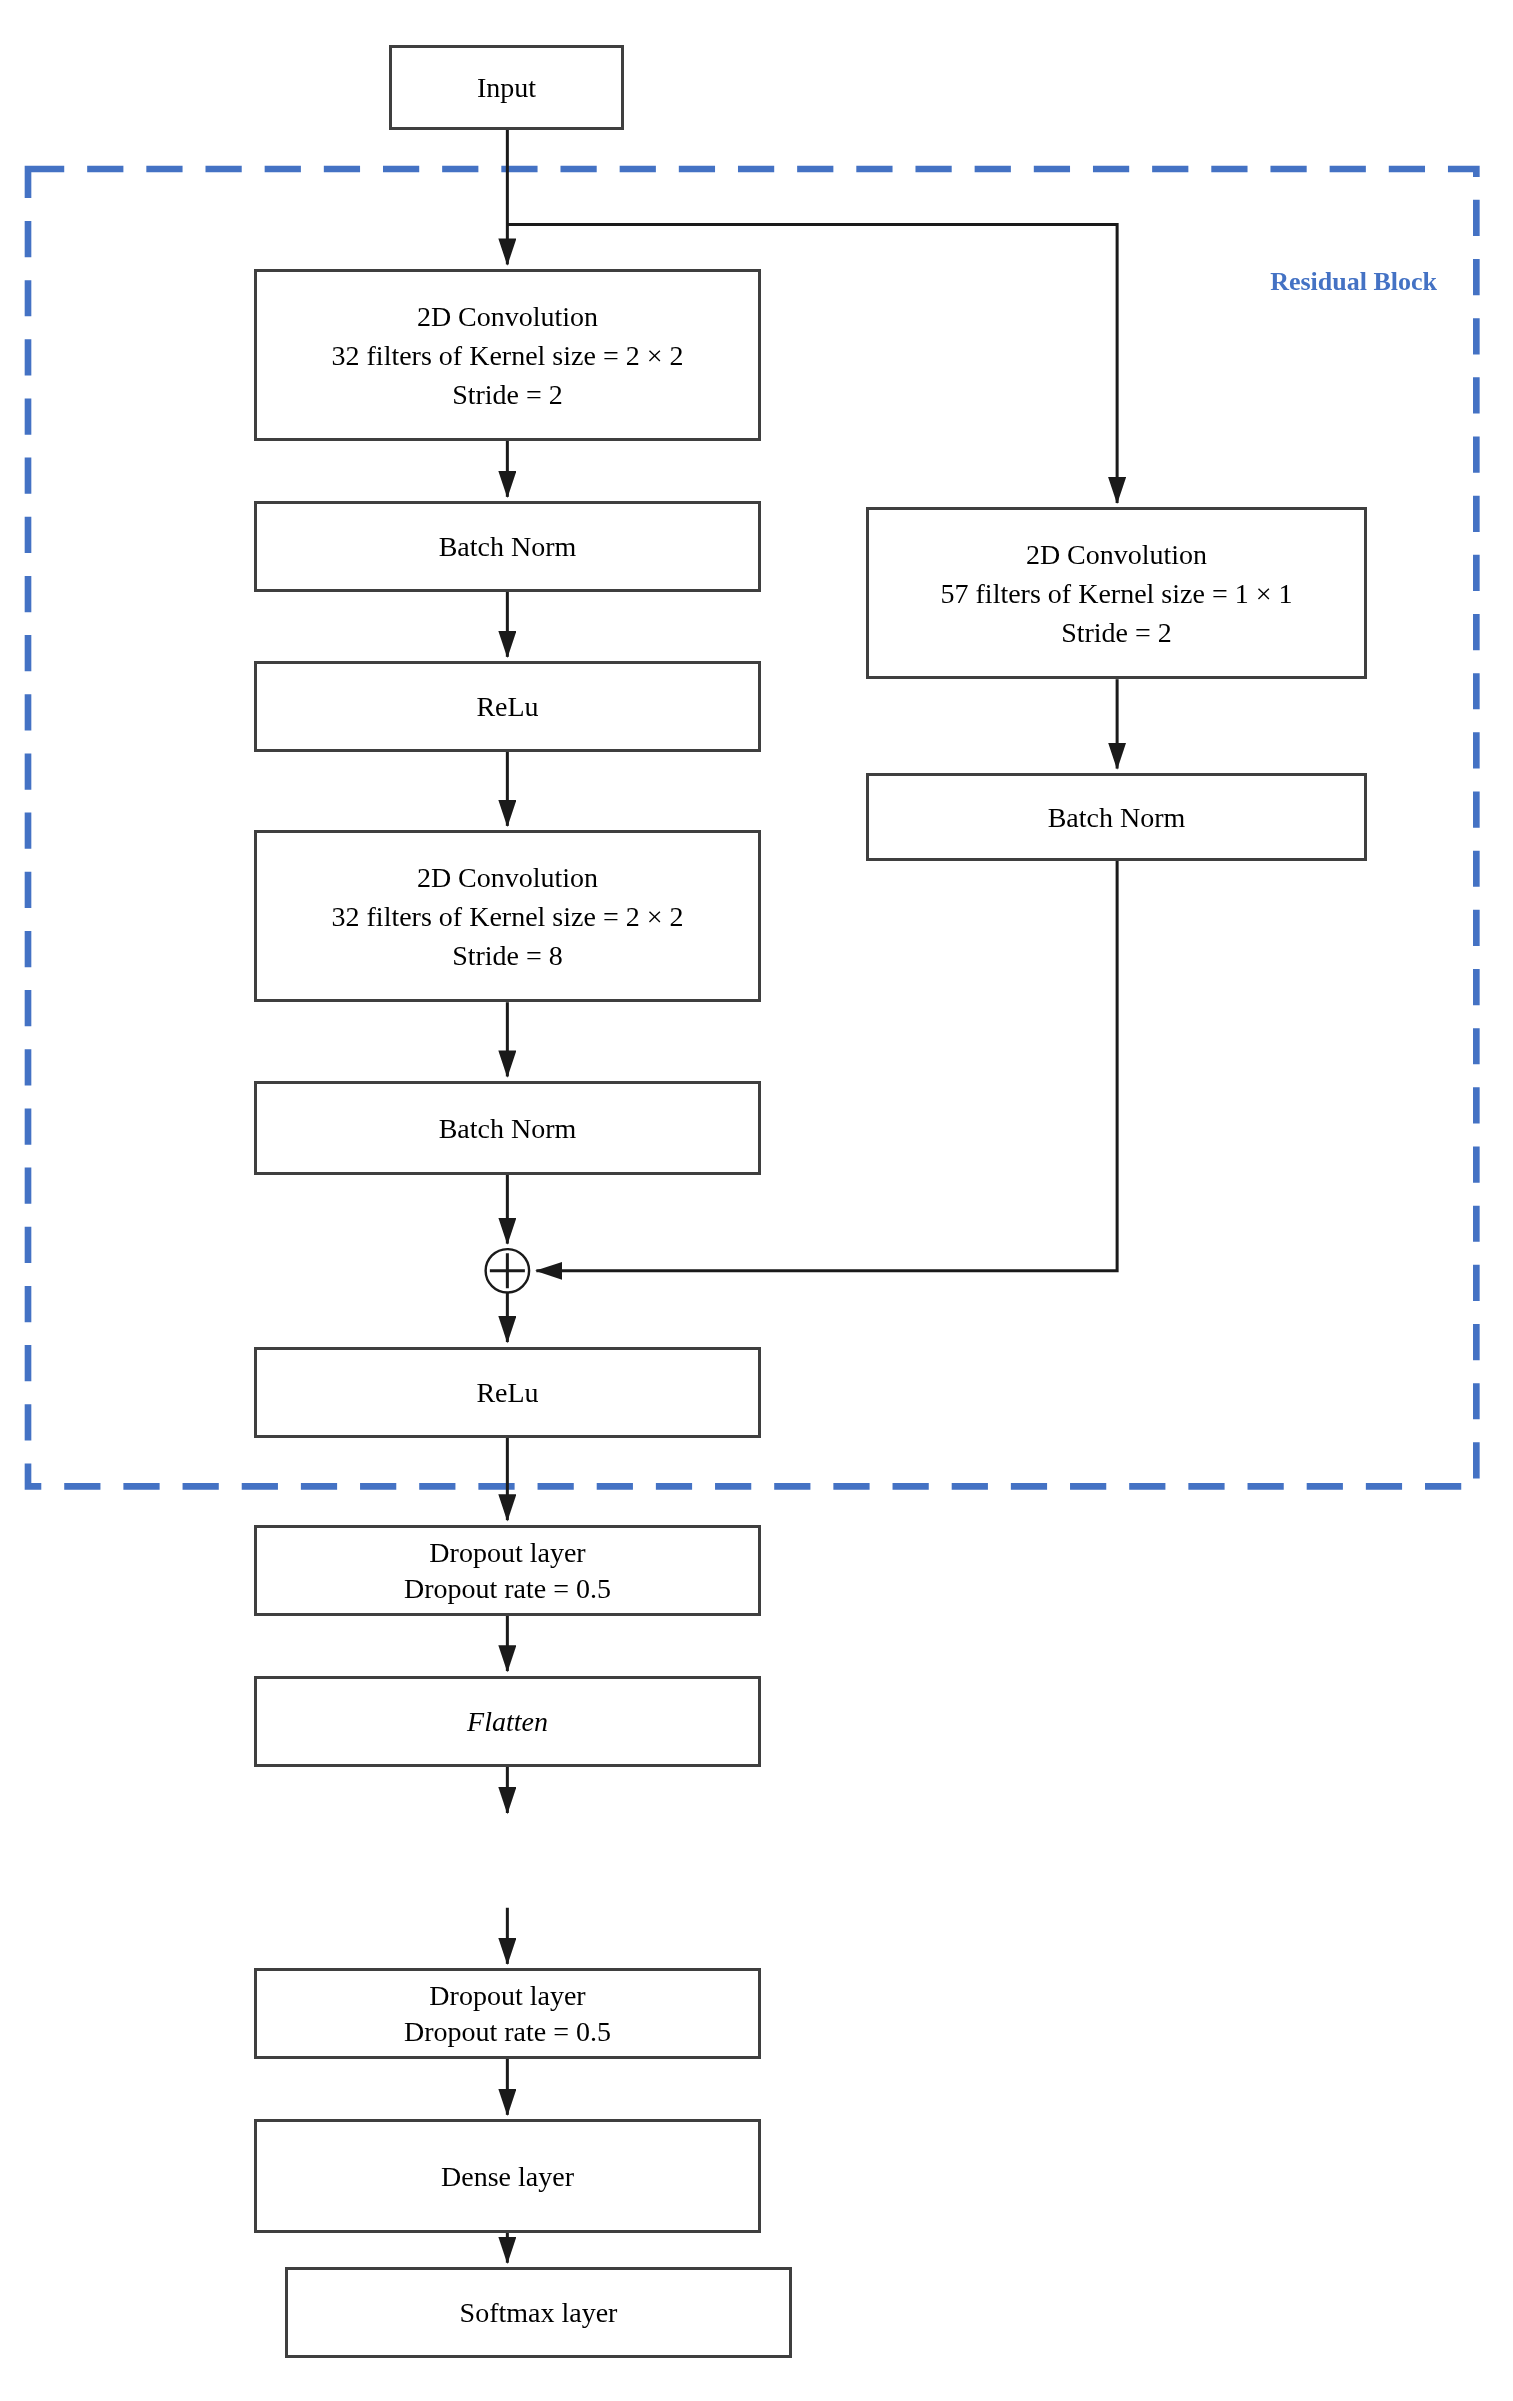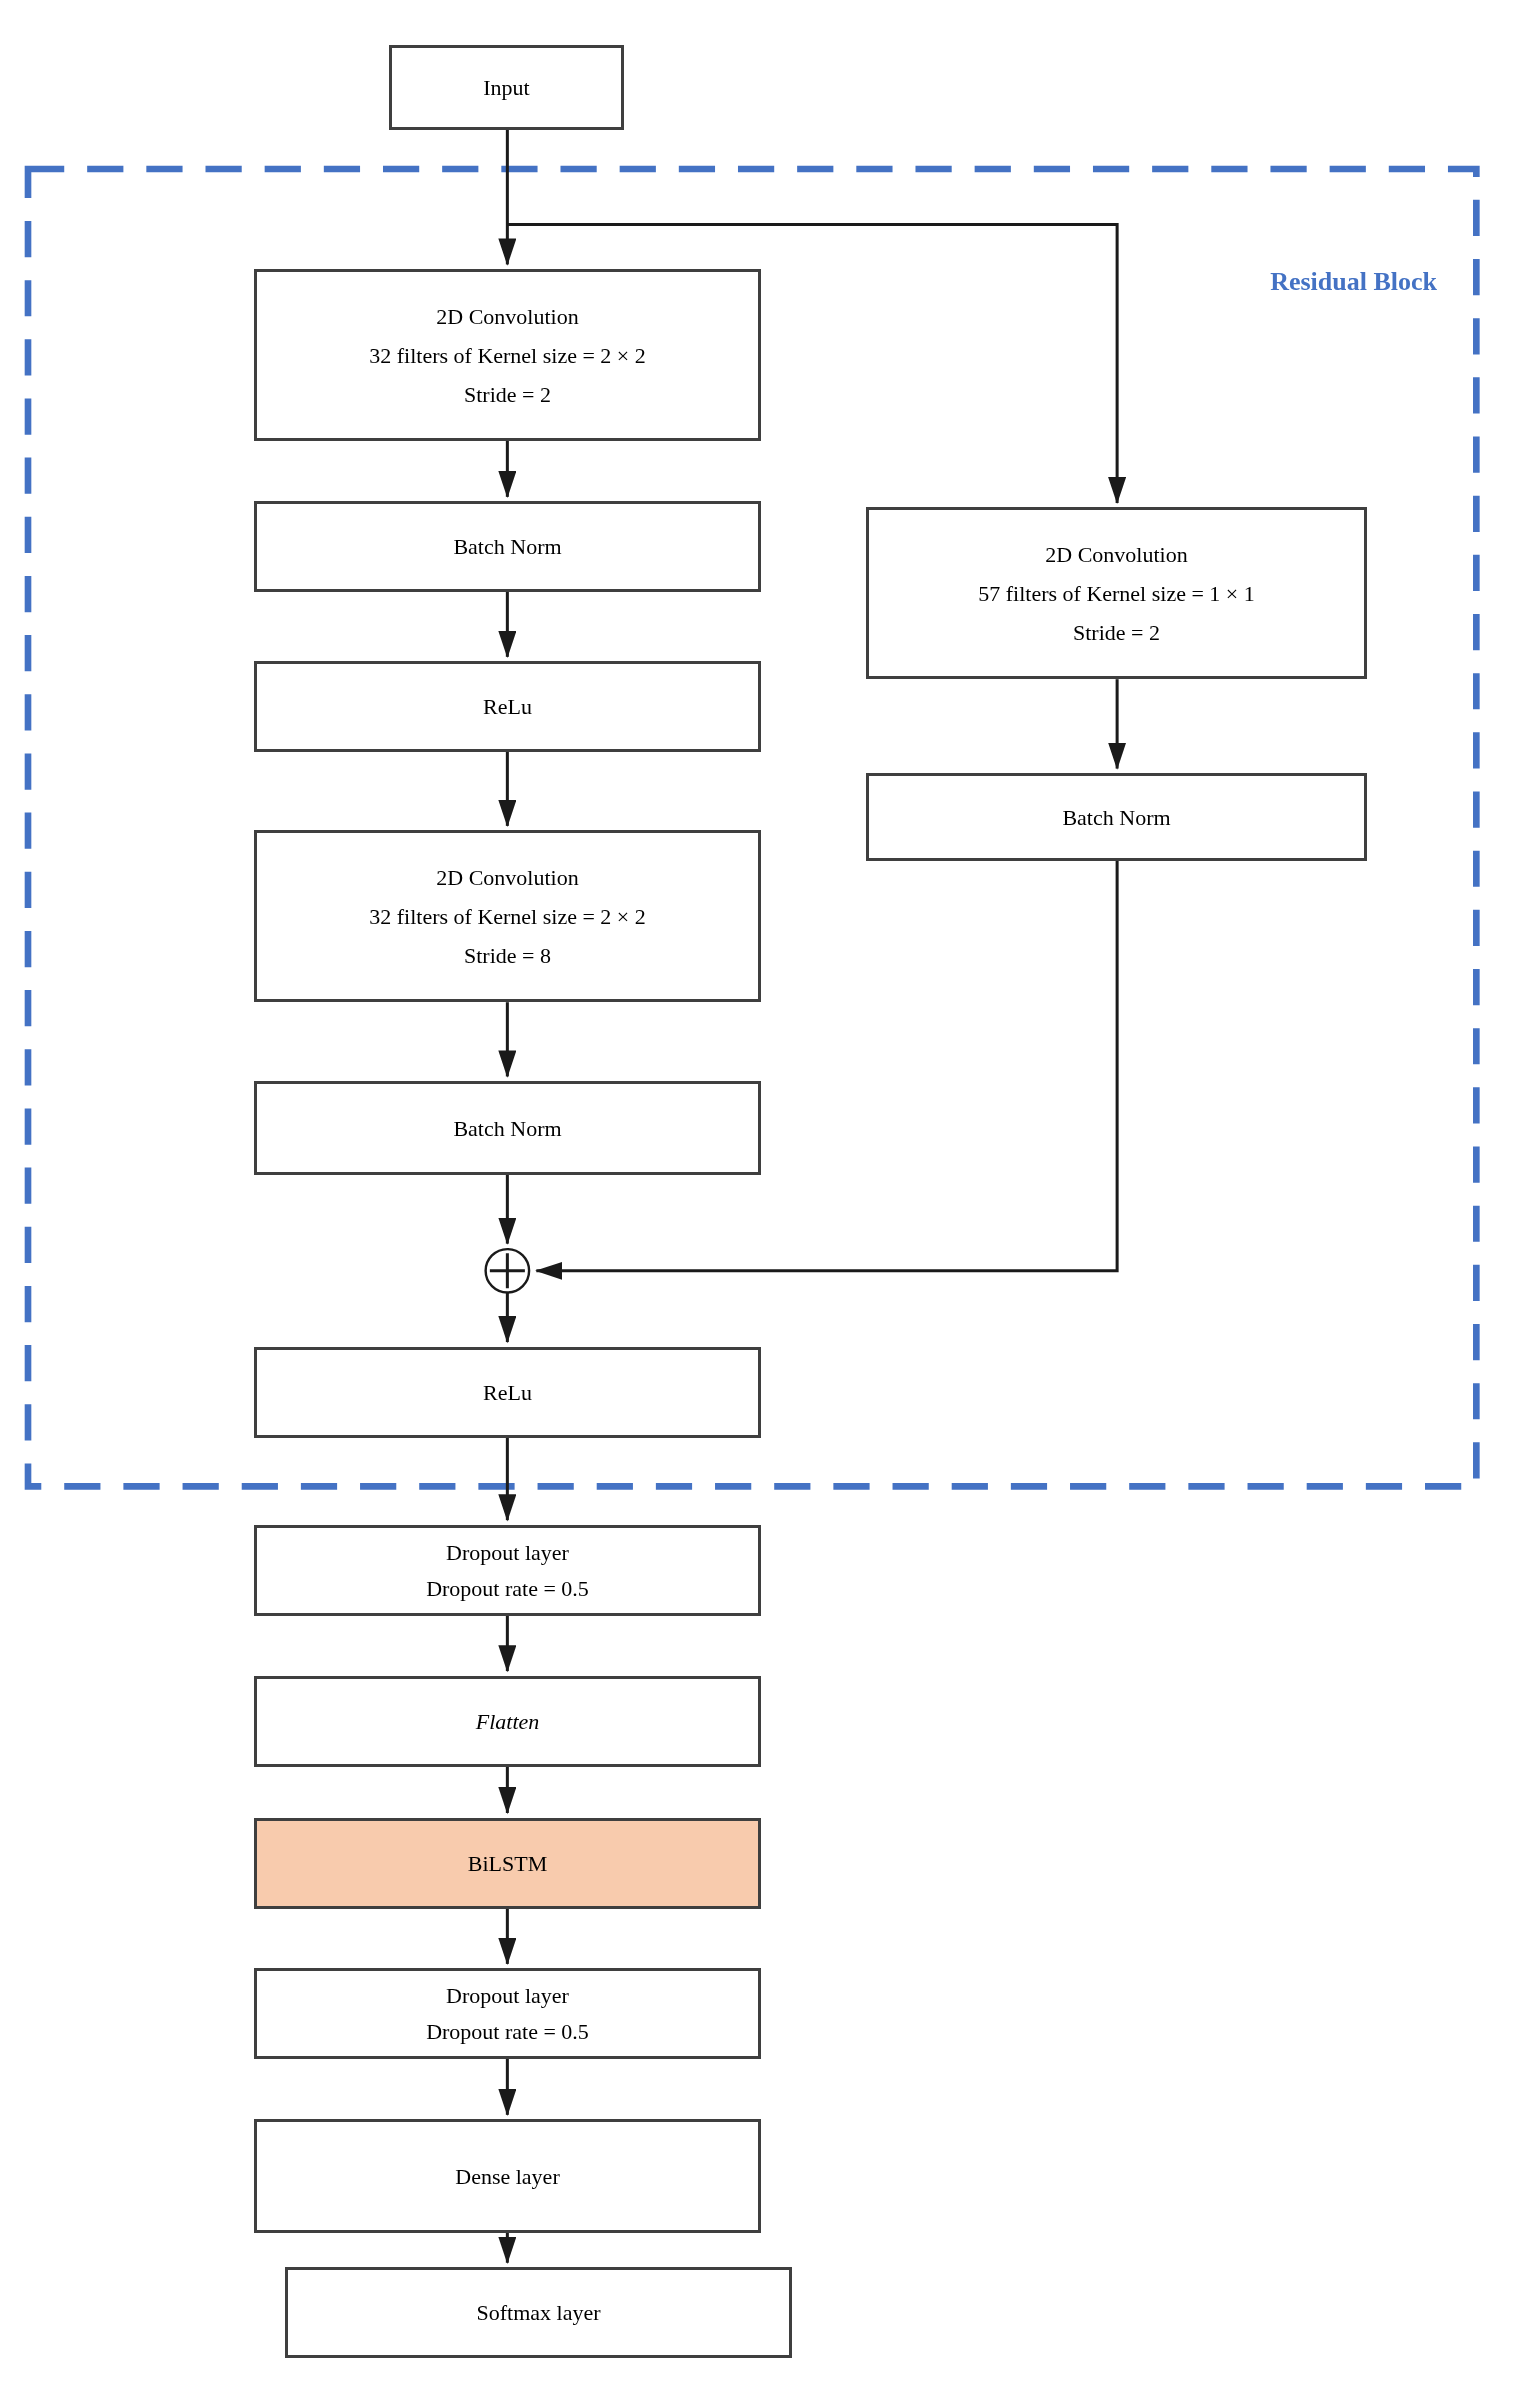--- a/index.html
+++ b/index.html
@@ -3,21 +3,21 @@
 <meta charset="utf-8">
 <style>
   html,body{margin:0;padding:0;background:#ffffff;}
   body{width:1514px;height:2401px;position:relative;font-family:"Liberation Serif", serif;}
   #canvas{position:absolute;left:0;top:0;width:1514px;height:2401px;background:#ffffff;overflow:hidden;}
   #connectors{position:absolute;left:0;top:0;width:1514px;height:2401px;}
   .box{
     position:absolute;box-sizing:border-box;
     border:3px solid #3f3f3f;background:#ffffff;
     display:flex;flex-direction:column;justify-content:center;align-items:center;
-    text-align:center;color:#000;font-size:22px;line-height:39px;
+    text-align:center;color:#000;font-size:28px;line-height:39px;
   }
   .box .ln{white-space:nowrap;}
   .col-left{left:254px;width:507px;}
   .col-right{left:866px;width:501px;}
   #box-input{left:389px;top:45px;width:235px;height:85px;}
   #box-conv1{top:269px;height:172px;}
   #box-bn1{top:501px;height:91px;}
   #box-relu1{top:661px;height:91px;}
   #box-conv2{top:830px;height:172px;}
   #box-bn2{top:1081px;height:94px;}
@@ -117,23 +117,20 @@
 
   <div class="box col-left" id="box-dropout1">
     <div class="ln">Dropout layer</div>
     <div class="ln">Dropout rate = 0.5</div>
   </div>
 
   <div class="box col-left" id="box-flatten">
     <div class="ln">Flatten</div>
   </div>
 
-  <div class="box col-left" id="box-bilstm">
-    <div class="ln">BiLSTM</div>
-  </div>
 
   <div class="box col-left" id="box-dropout2">
     <div class="ln">Dropout layer</div>
     <div class="ln">Dropout rate = 0.5</div>
   </div>
 
   <div class="box col-left" id="box-dense">
     <div class="ln">Dense layer</div>
   </div>
 

